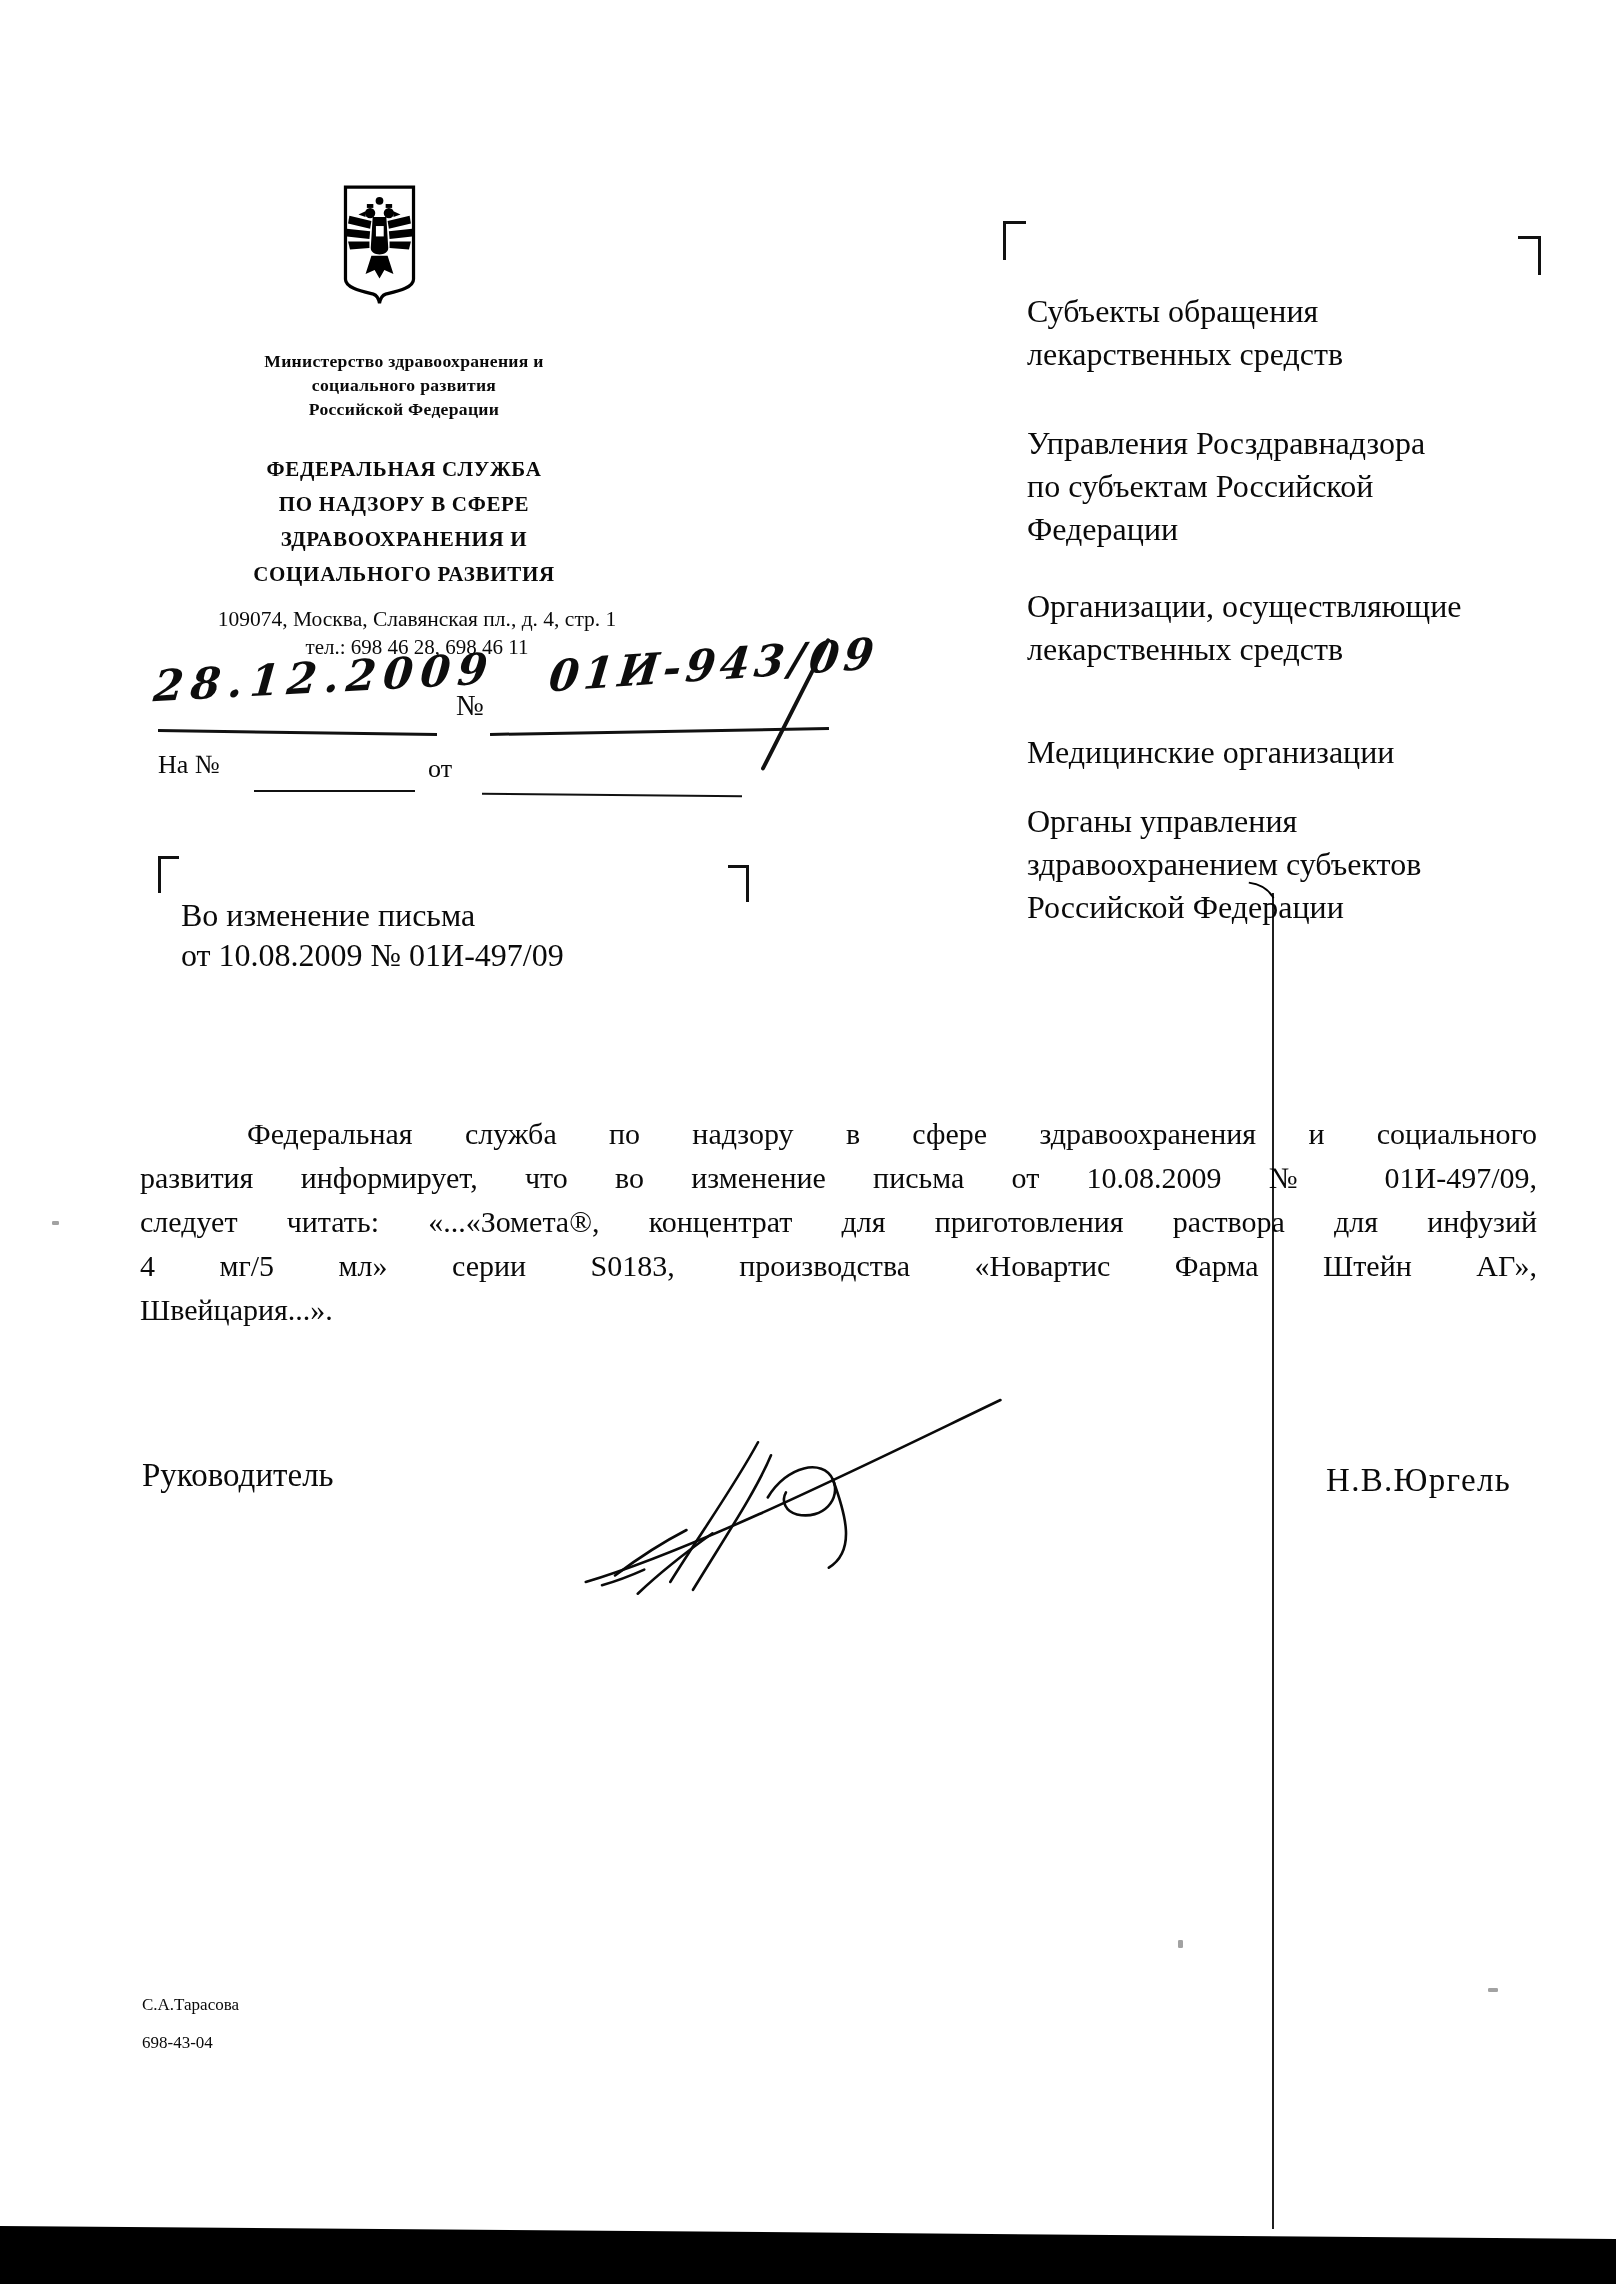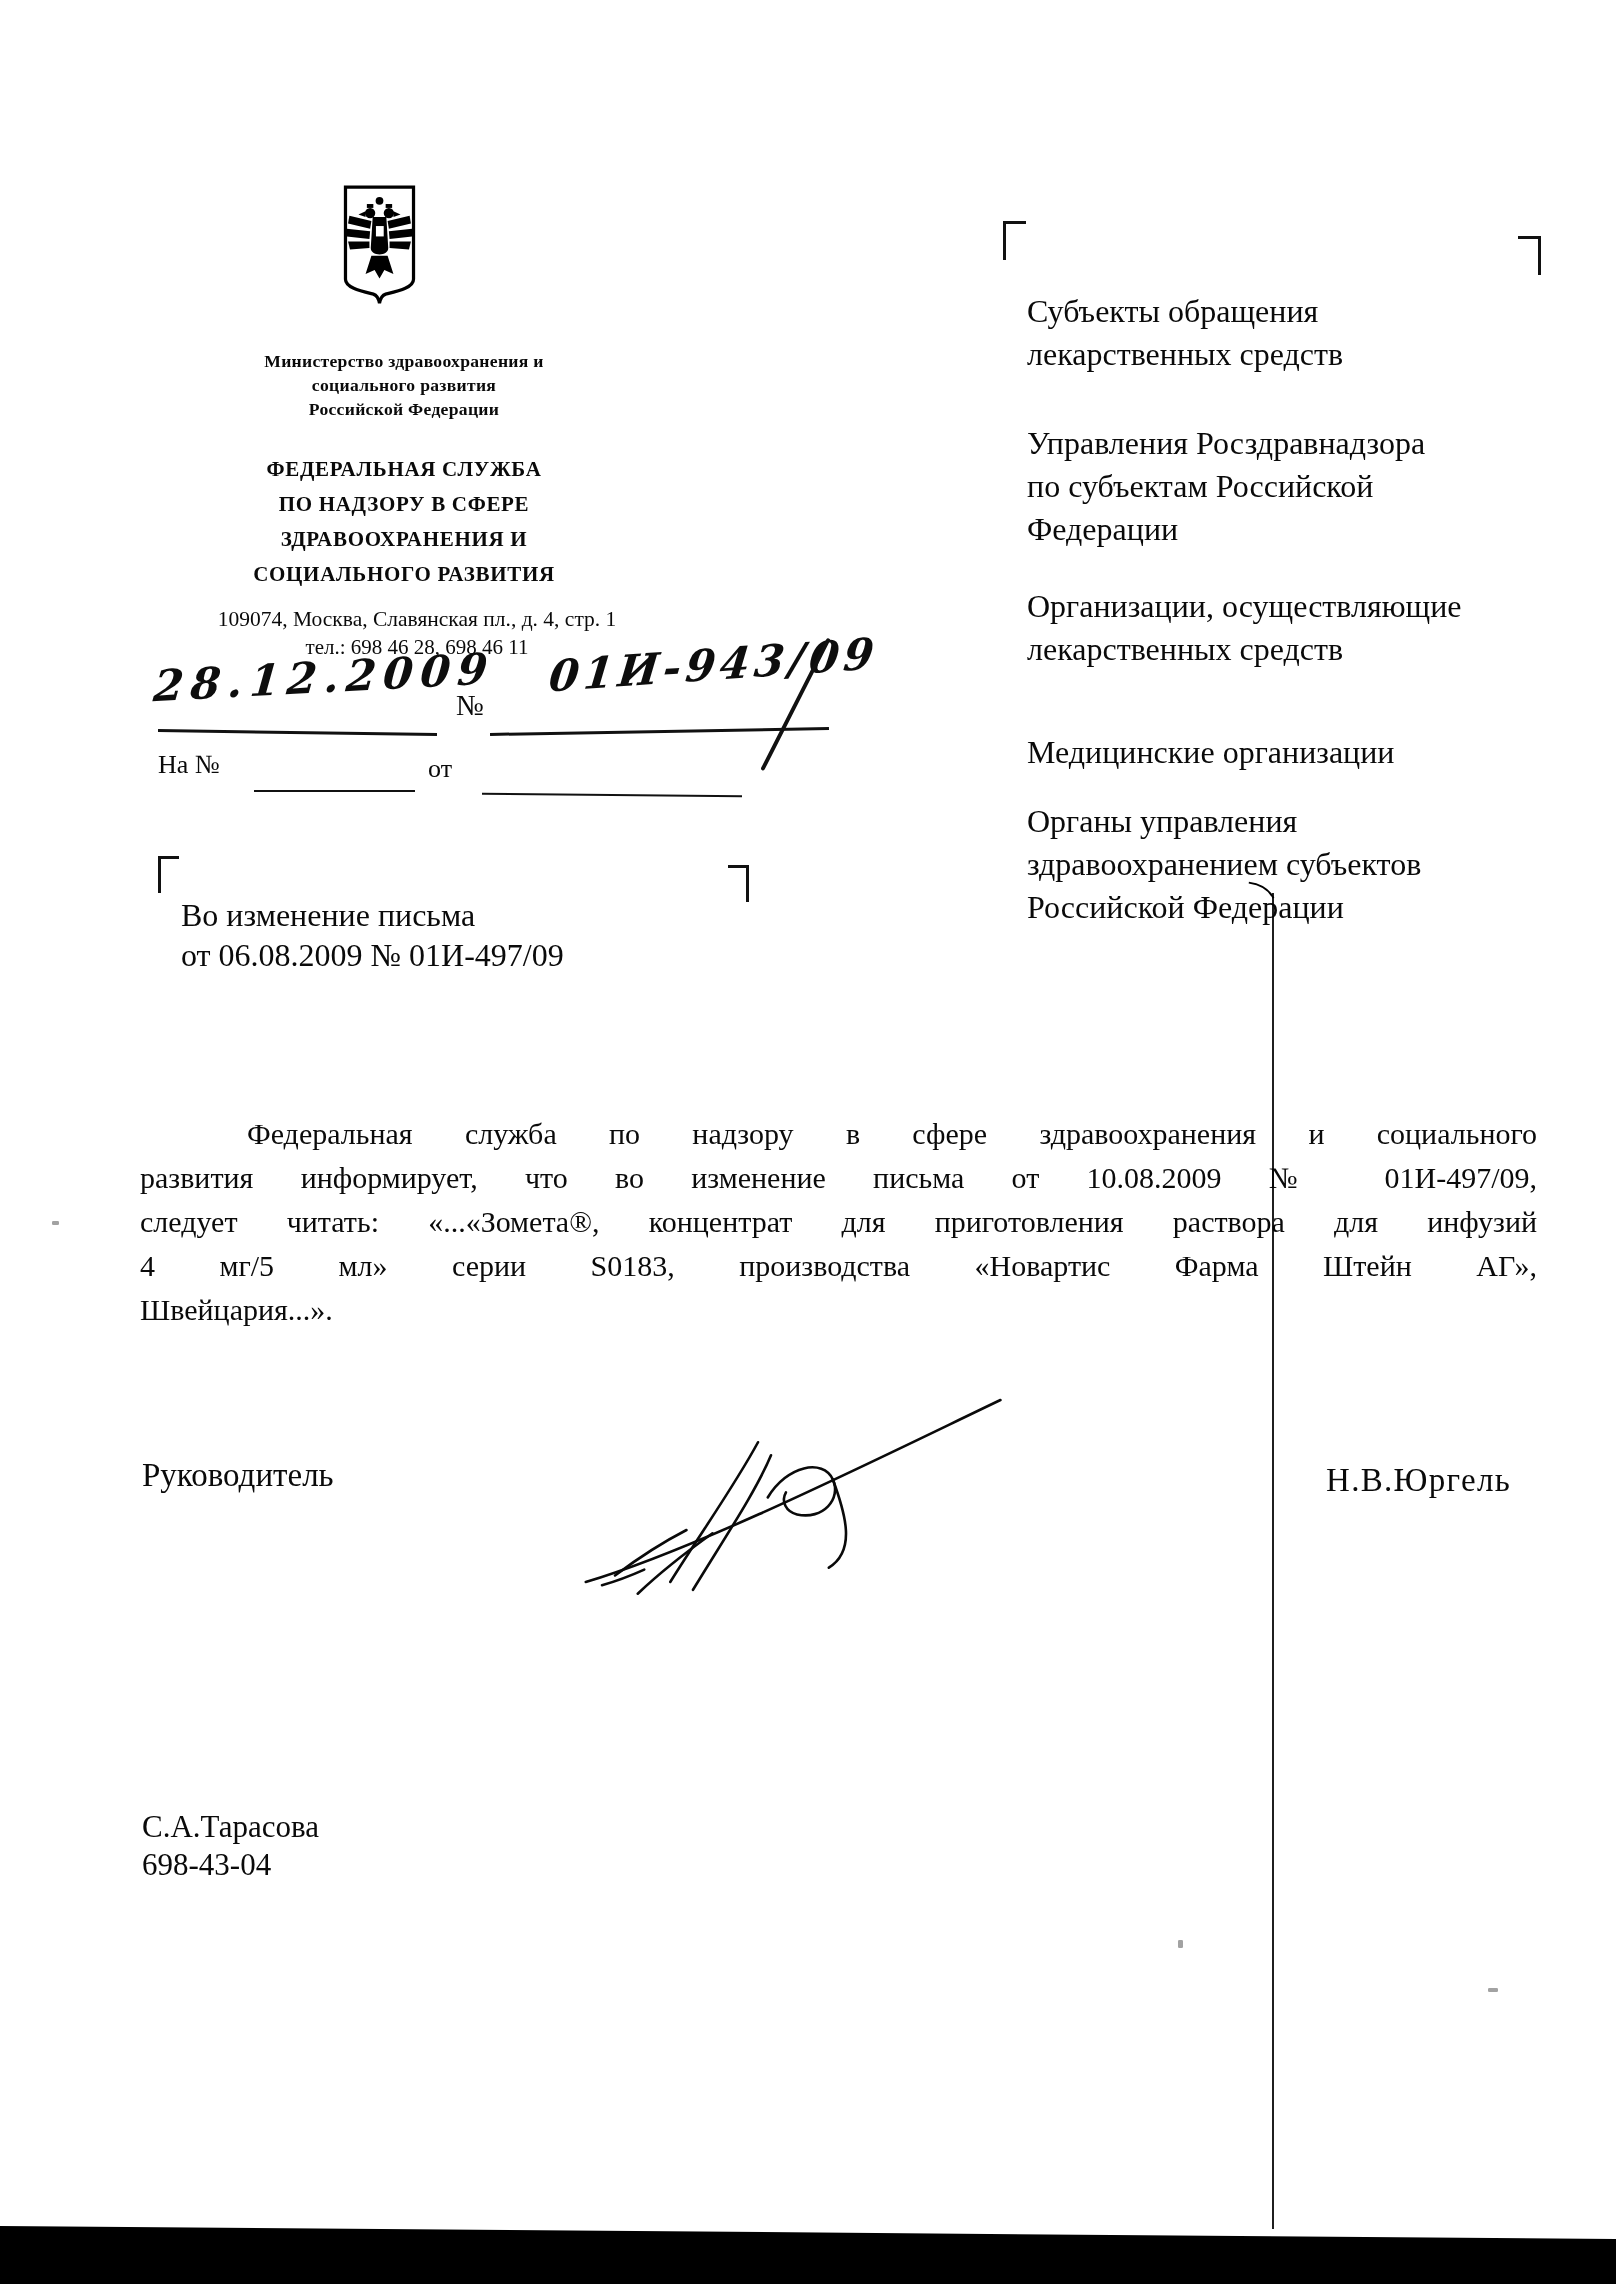--- a/index.html
+++ b/index.html
@@ -35,21 +35,21 @@
   .subject{left:181px;top:895px;font-size:32px;line-height:40px;white-space:nowrap;}
 
   
   .body-par{left:140px;top:1104px;width:1397px;font-size:30px;}
   .body-line{line-height:44px;text-align:justify;text-align-last:justify;}
   .body-line.first{text-indent:107px;margin-top:8px;}
   .body-line.last{text-align-last:left;}
 
   .sig-title{left:142px;top:1457px;font-size:33px;}
   .sig-name{left:1326px;top:1462px;font-size:33px;letter-spacing:1.3px;}
-  .contact{left:142px;top:1808px;font-size:31px;line-height:38px;}
+  .contact{left:142px;top:1986px;font-size:17px;line-height:38px;}
 
   .vline{left:1272px;top:893px;width:2px;height:1336px;background:#000;opacity:0.88;}
   .bottom-bar{left:0;top:2222px;width:1617px;height:65px;background:#000;
               clip-path:polygon(0 3.9px,100% 17px,100% 100%,0 100%);}
   .speck{background:#555;opacity:0.55;border-radius:1.3px;}
 </style>
 </head>
 <body>
 
 <div id="page">
@@ -129,21 +129,21 @@
     <div>Органы управления</div>
     <div>здравоохранением субъектов</div>
     <div>Российской Федерации</div>
   </div>
 
   <div class="abs corner tl" style="left:158px;top:856px;width:18px;height:34px;"></div>
   <div class="abs corner tr" style="left:728px;top:865px;width:18px;height:34px;"></div>
 
   <div class="abs subject">
     <div>Во изменение письма</div>
-    <div>от 06.08.2009 № 01И-497/09</div>
+    <div>от 10.08.2009 № 01И-497/09</div>
   </div>
 
   <div class="abs body-par">
     <div class="body-line first">Федеральная служба по надзору в сфере здравоохранения и социального</div>
     <div class="body-line">развития информирует, что во изменение письма от 10.08.2009 № 01И-497/09,</div>
     <div class="body-line">следует читать: «...«Зомета®, концентрат для приготовления раствора для инфузий</div>
     <div class="body-line">4 мг/5 мл» серии S0183, производства «Новартис Фарма Штейн АГ»,</div>
     <div class="body-line last">Швейцария...».</div>
   </div>
 

